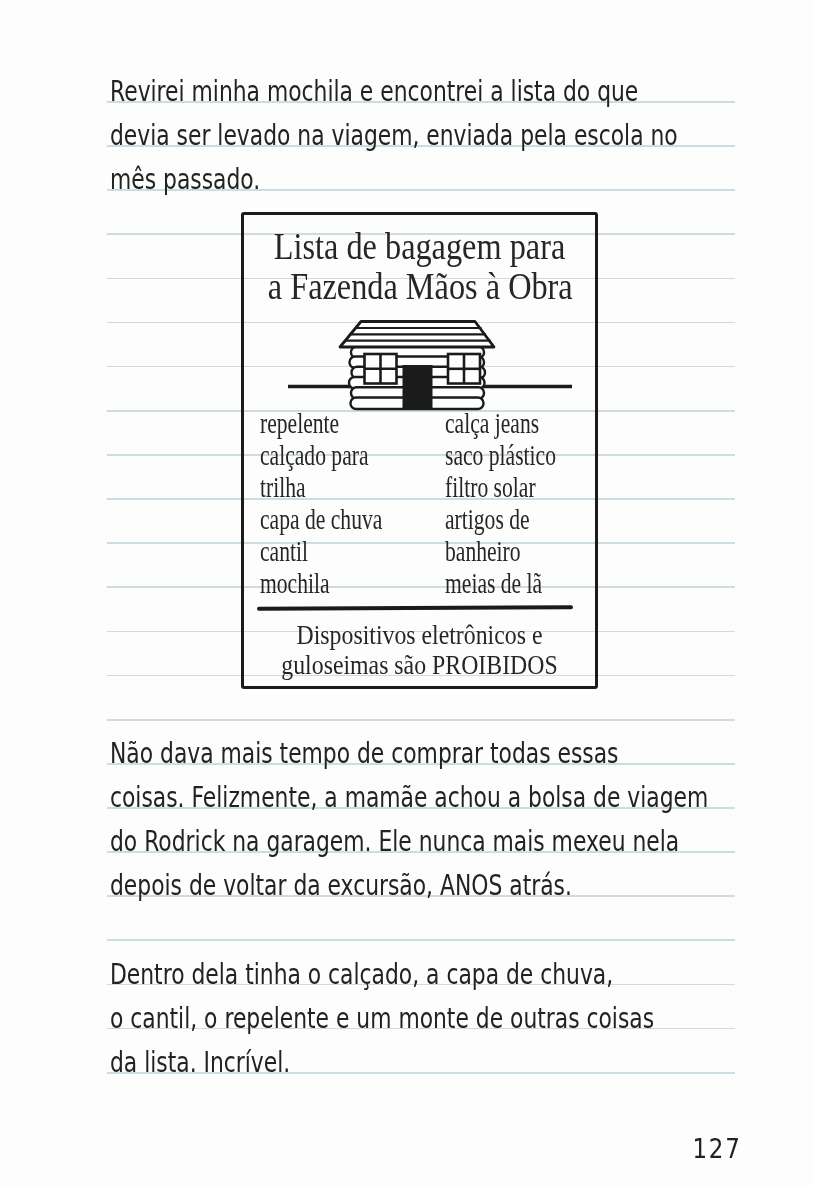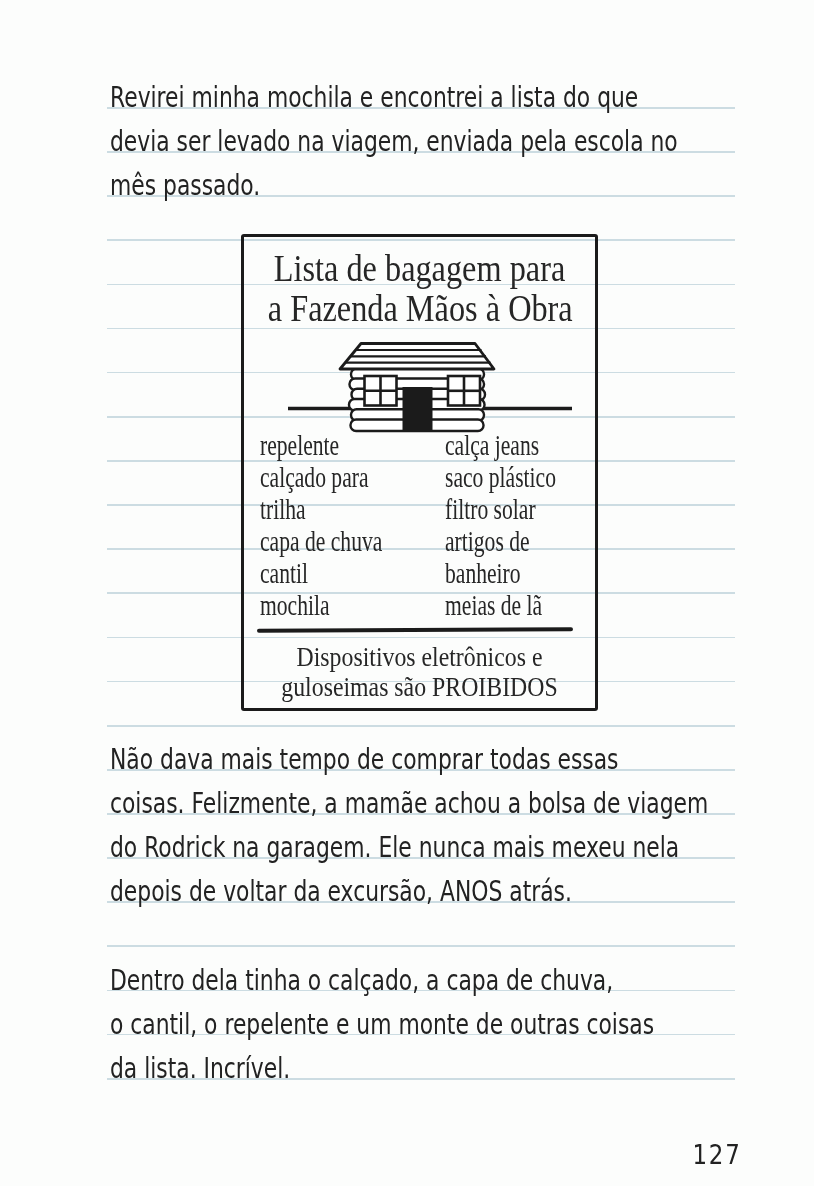--- a/index.html
+++ b/index.html
@@ -4,21 +4,21 @@
 <style>
   html,body{margin:0;padding:0;}
   body{
     width:814px;height:1186px;
     background:#fcfdfc;
     font-family:"DejaVu Sans",sans-serif;
     color:#1f1f1f;
     overflow:hidden;
     position:relative;
   }
-  .page{position:absolute;left:0;top:0;width:814px;height:1022px;margin-top:6px;}
+  .page{position:absolute;left:0;top:0;width:814px;height:1022px;}
 
   
   .rules{
     position:absolute;left:107px;top:101px;width:628px;height:975px;
     background:repeating-linear-gradient(
       to bottom,
       #ccdce2 0px, #ccdce2 1.7px,
       transparent 1.7px, transparent 44.13px);
     pointer-events:none;
   }
@@ -43,21 +43,21 @@
   .pageno{
     position:absolute;left:672px;top:1133px;width:90px;
     font-family:"DejaVu Sans",sans-serif;
     font-size:27px;color:#222;text-align:center;
     transform:scaleX(0.85);transform-origin:50% 0;
     letter-spacing:2px;
   }
 
   
   .card{
-    position:absolute;left:241px;top:228px;width:357px;height:477px;
+    position:absolute;left:241px;top:212px;width:357px;height:477px;
     border:3.5px solid #1b1b1b;border-radius:3px;
     box-sizing:border-box;
     background:transparent;
   }
   .card-title{
     position:absolute;left:-3px;right:-3px;top:11px;
     text-align:center;
     font-family:"Liberation Serif","DejaVu Serif",serif;
     font-size:38px;line-height:40px;color:#262626;
     transform:scaleX(0.85);transform-origin:50% 0;

